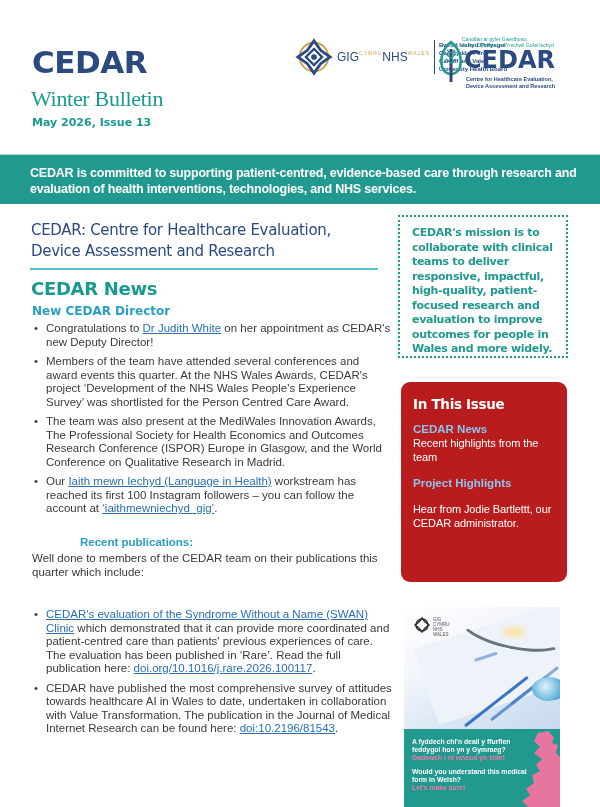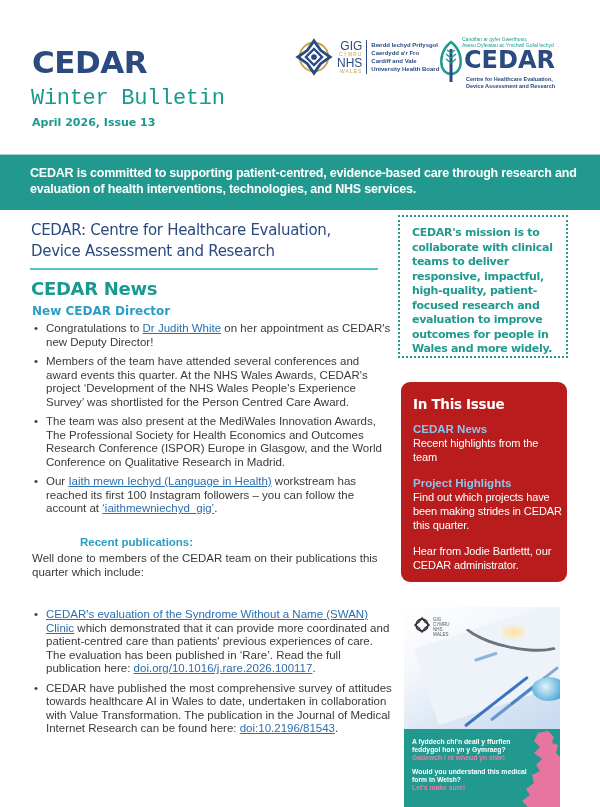--- a/index.html
+++ b/index.html
@@ -1,39 +1,39 @@
 <!DOCTYPE html>
 <html><head>
 <meta charset="utf-8">
 <style>
   * { box-sizing: border-box; margin: 0; padding: 0; }
   html, body { width: 600px; height: 807px; background: #ffffff; overflow: hidden; }
   body { font-family: "Liberation Sans", "DejaVu Sans", sans-serif; color: #333; position: relative; }
 
   .title-main { position: absolute; left: 32px; top: 44px; font-family: "DejaVu Sans", sans-serif; font-weight: bold; font-size: 31px; letter-spacing: -0.5px; color: #2a4a80; }
-  .title-sub { position: absolute; left: 31px; top: 86px; font-family: Liberation Mono, monospace; font-size: 22px; color: #1a9a8e; letter-spacing: -0.3px; }
+  .title-sub { position: absolute; left: 31px; top: 86px; font-family: Liberation Serif, serif; font-size: 22px; color: #1a9a8e; letter-spacing: -0.3px; }
   .title-date { position: absolute; left: 32px; top: 116px; font-family: "DejaVu Sans", sans-serif; font-weight: bold; font-size: 11px; color: #1a9a8e; }
 
   .nhs-logo { position: absolute; left: 295px; top: 38px; display: flex; align-items: center; }
   .nhs-knot { width: 38px; height: 38px; }
-  .nhs-words { margin-left: 4px; display: flex; flex-direction: column; align-items: flex-end; line-height: 1; }
+  .nhs-words { margin-left: 4px; display: flex; flex-direction: row; align-items: flex-start; line-height: 1; }
   .nhs-gig { font-size: 12px; color: #2a4a80; font-weight: normal; }
   .nhs-cymru { font-size: 5px; color: #c9a24a; letter-spacing: 1px; }
   .nhs-nhs { font-size: 12px; color: #2a4a80; }
   .nhs-wales { font-size: 5px; color: #c9a24a; letter-spacing: 1px; }
   .nhs-divider { width: 1px; height: 34px; background: #2a4a80; margin: 0 4px; }
   .nhs-text { font-size: 6px; color: #2a4a80; line-height: 8px; font-weight: bold; }
 
   .cedar-logo { position: absolute; left: 438px; top: 36px; width: 160px; height: 60px; }
   .cedar-welsh { position: absolute; left: 24px; top: 0; font-size: 5px; color: #1a9a8e; line-height: 6px; width: 140px; }
   .cedar-tree { position: absolute; left: 0; top: 3px; width: 26px; height: 44px; }
   .cedar-word { position: absolute; left: 26px; top: 10px; font-family: "DejaVu Sans", sans-serif; font-size: 24px; font-weight: bold; color: #2a4a80; letter-spacing: 0px; }
   .cedar-eng { position: absolute; left: 28px; top: 40px; font-size: 5.5px; color: #2a4a80; line-height: 7px; font-weight: bold; }
 
-  .banner { position: absolute; left: 0; top: 154px; width: 600px; height: 56px; background: #21998f; border-top: 1px solid #a8d8d4; }
+  .banner { position: absolute; left: 0; top: 154px; width: 600px; height: 50px; background: #21998f; border-top: 1px solid #a8d8d4; }
   .banner-text { position: absolute; left: 30px; top: 10px; width: 560px; color: #ffffff; font-weight: bold; font-size: 12.5px; line-height: 16px; letter-spacing: -0.2px; }
 
   .centre-title { position: absolute; left: 31px; top: 220px; width: 350px; font-family: "DejaVu Sans", sans-serif; font-weight: normal; font-size: 15px; line-height: 21px; color: #2a4a80; letter-spacing: -0.3px; }
   .rule { position: absolute; left: 30px; top: 268px; width: 348px; height: 2px; background: #55c2cf; }
 
   .news-title { position: absolute; left: 31px; top: 278px; font-family: "DejaVu Sans", sans-serif; font-weight: bold; font-size: 18px; color: #1a9a8e; letter-spacing: -0.3px; }
   .news-subtitle { position: absolute; left: 32px; top: 304px; font-family: "DejaVu Sans", sans-serif; font-weight: bold; font-size: 12px; color: #2a9ec4; }
 
   .body-text { font-size: 11.5px; line-height: 13.5px; color: #3a3a3a; }
   .bullets { position: absolute; left: 32px; width: 360px; list-style: none; }
@@ -68,21 +68,21 @@
   .poster-text { position: absolute; left: 8px; top: 9px; width: 120px; font-weight: bold; font-size: 6.8px; line-height: 8px; }
   .pw { color: #ffffff; display: block; }
   .pp { color: #f07aa6; display: block; }
   .pgap { height: 6px; }
 </style>
 </head>
 <body>
 
 <div class="title-main">CEDAR</div>
 <div class="title-sub">Winter Bulletin</div>
-<div class="title-date">April 2026, Issue 13</div>
+<div class="title-date">May 2026, Issue 13</div>
 
 <div class="nhs-logo">
   <svg class="nhs-knot" viewBox="0 0 40 40">
     <circle cx="20" cy="20" r="15" fill="none" stroke="#c9a24a" stroke-width="2"></circle>
     <path d="M20 3 L27 13 L37 20 L27 27 L20 37 L13 27 L3 20 L13 13 Z" fill="none" stroke="#2a4a80" stroke-width="3"></path>
     <rect x="14" y="14" width="12" height="12" fill="none" stroke="#2a4a80" stroke-width="2.5" transform="rotate(45 20 20)"></rect>
     <circle cx="20" cy="20" r="3" fill="#2a4a80"></circle>
   </svg>
   <div class="nhs-words">
     <span class="nhs-gig">GIG</span>
@@ -154,21 +154,20 @@
 
 <div class="issue-box">
   <div class="issue-title">In This Issue</div>
   <div class="issue-list">
     <div class="issue-item">
       <span class="issue-item-title">CEDAR News</span>
       <span class="issue-item-desc">Recent highlights from the team</span>
     </div>
     <div class="issue-item">
       <span class="issue-item-title">Project Highlights</span>
-      <span class="issue-item-desc">Find out which projects have been making strides in CEDAR this quarter.</span>
     </div>
     <div class="issue-item">
       <span class="issue-item-desc">Hear from Jodie Bartlettt, our CEDAR administrator.</span>
     </div>
   </div>
 </div>
 
 <div class="poster">
   <div class="poster-photo">
     <div class="poster-paper"></div>

